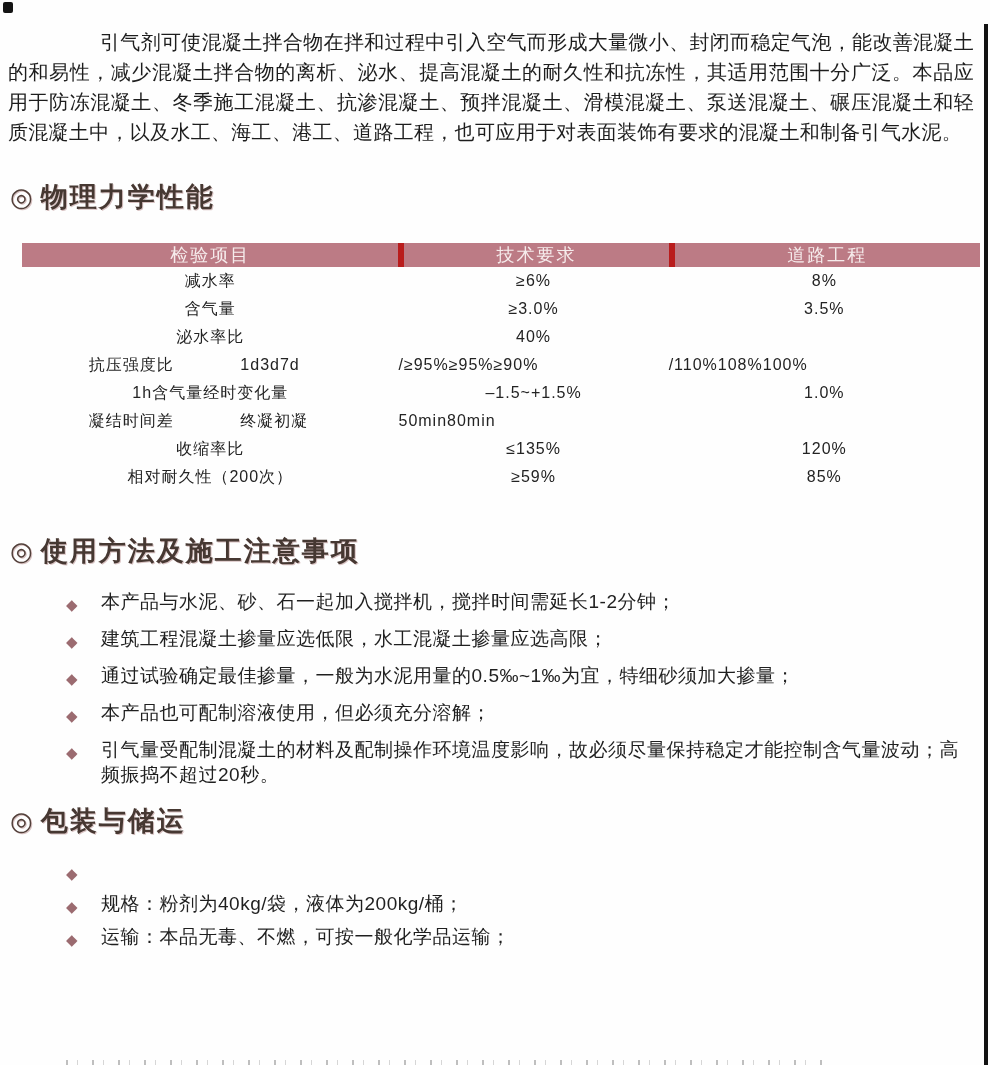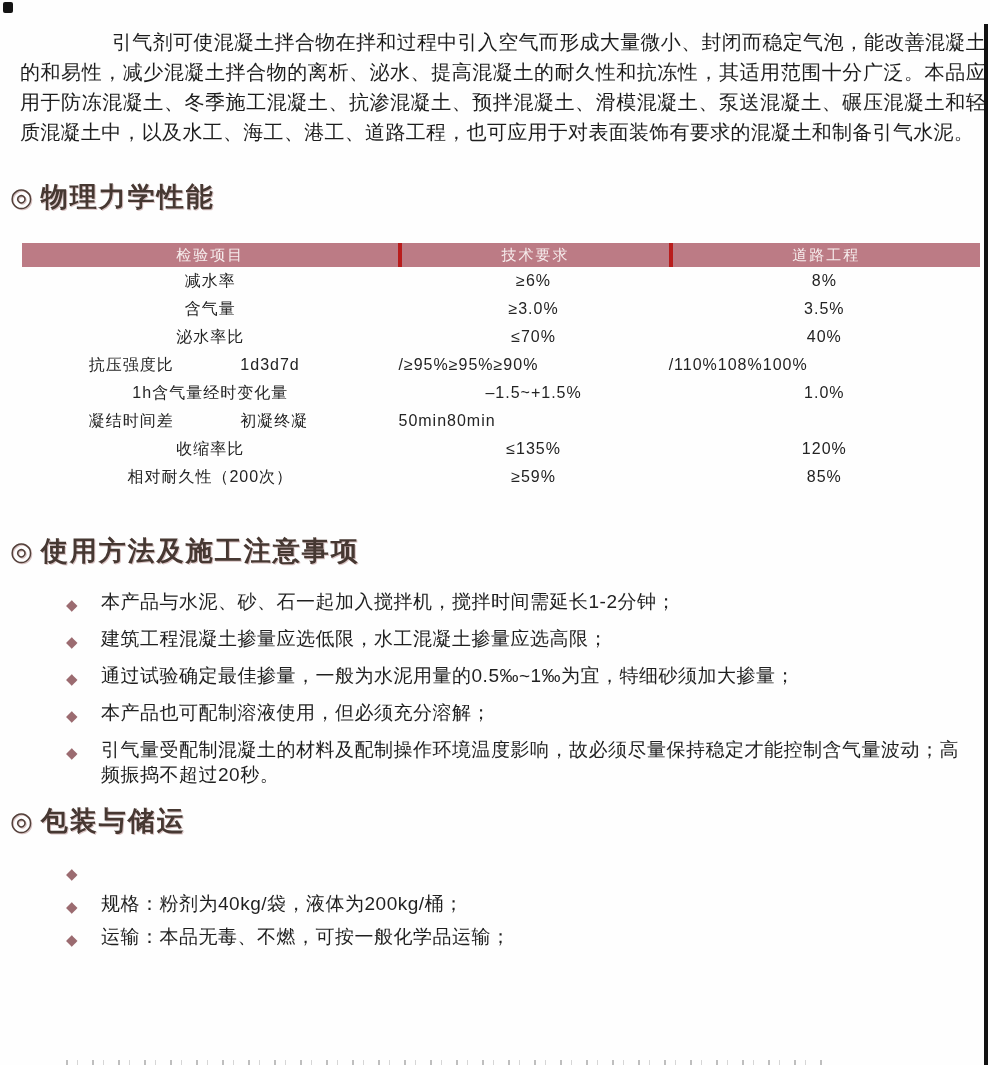--- a/index.html
+++ b/index.html
@@ -22,21 +22,21 @@
     background: #141414;
     border-radius: 2px;
   }
   .right-bar {
     position: absolute; top: 24px; right: 2px;
     width: 4px; height: 1041px;
     background: #121212;
   }
   
   .intro {
-    margin: 27px 14px 0 20px;
+    margin: 27px 14px 0 8px;
     width: 966px;
     font-size: 20px;
     line-height: 30px;
     text-align: justify;
     text-indent: 92px;
     color: #1d1d1d;
     letter-spacing: 0.3px;
   }
   
   .section-heading {
@@ -68,24 +68,24 @@
     display: grid;
     grid-template-columns: 39.3% 28.2% 32.5%;
   }
   .thead-row { height: 24px; }
   .th {
     background: #bc7b85;
     color: #f6ecec;
     display: flex;
     align-items: center;
     justify-content: center;
-    font-size: 15px;
+    font-size: 18px;
     letter-spacing: 2px;
   }
-  .th + .th { border-left: 4px solid #b91c1c; }
+  .th + .th { border-left: 6px solid #b91c1c; }
   .cell {
     display: flex;
     align-items: center;
     justify-content: center;
     height: 28px;
     letter-spacing: 1px;
   }
   .group-col1 {
     display: grid;
     grid-template-columns: 58% 42%;
@@ -170,21 +170,20 @@
       <div class="cell">≥6%</div>
       <div class="cell">8%</div>
     </div>
     <div class="tgrid">
       <div class="cell">含气量</div>
       <div class="cell">≥3.0%</div>
       <div class="cell">3.5%</div>
     </div>
     <div class="tgrid">
       <div class="cell">泌水率比</div>
-      <div class="cell">≤70%</div>
       <div class="cell">40%</div>
     </div>
 
     <div class="tgrid">
       <div class="group-col1">
         <div class="group-label">抗压强度比</div>
         <div class="stack">
           <div class="cell">1d</div>
           <div class="cell">3d</div>
           <div class="cell">7d</div>
@@ -207,22 +206,22 @@
     <div class="tgrid">
       <div class="cell">1h含气量经时变化量</div>
       <div class="cell">–1.5~+1.5%</div>
       <div class="cell">1.0%</div>
     </div>
 
     <div class="tgrid">
       <div class="group-col1">
         <div class="group-label">凝结时间差</div>
         <div class="stack">
+          <div class="cell">终凝</div>
           <div class="cell">初凝</div>
-          <div class="cell">终凝</div>
         </div>
       </div>
       <div class="stack">
         <div class="cell">50min</div>
         <div class="cell">80min</div>
       </div>
     </div>
 
     <div class="tgrid">
       <div class="cell">收缩率比</div>

